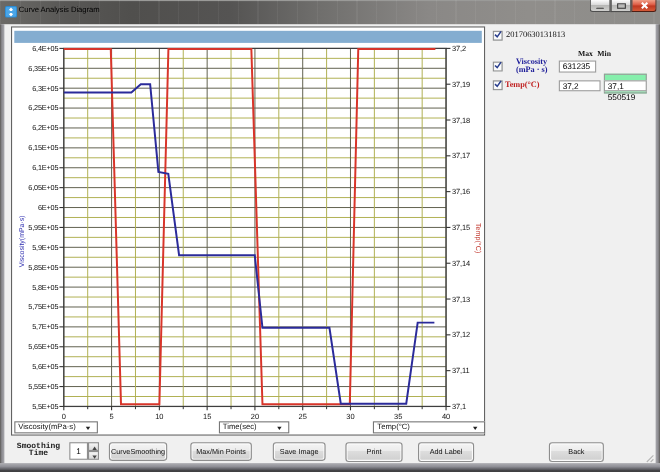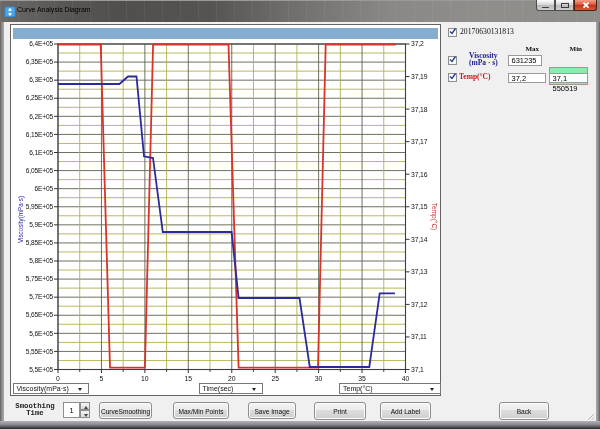--- a/index.html
+++ b/index.html
@@ -196,21 +196,21 @@
 <div style="position:absolute;right:6px;top:4px;width:0;height:0;border-left:2.5px solid transparent;border-right:2.5px solid transparent;border-top:3.5px solid #222"></div></div>
 
 <div style="position:absolute;left:448px;top:28px;width:9px;height:9px;background:#fdfdfd;border:1px solid #8e8f8f;box-shadow:inset 0 0 1px #c0c8d0">
 <svg width="9" height="9" style="position:absolute;left:-1px;top:-2px">
       <path d="M2 4.5 L4 6.5 L7.5 1.5" stroke="#2a3f8e" stroke-width="1.4" fill="none"></path>
     </svg>
   </div>
 <div class="serif" style="position:absolute;left:460px;top:27px;font-size:7.7px;color:#111">20170630131813</div>
 <div class="serif" style="position:absert;left:0;top:0"></div>
 <div class="serif" style="position:absolute;left:501px;top:45px;width:38px;text-align:right;font-size:7px;font-weight:bold;color:#111">Max</div>
-<div class="serif" style="position:absolute;left:543px;top:45px;width:39px;text-align:right;font-size:7px;font-weight:bold;color:#111">Min</div>
+<div class="serif" style="position:absolute;left:543px;top:45px;width:39px;text-align:left;font-size:7px;font-weight:bold;color:#111">Min</div>
 <div style="position:absolute;left:448px;top:56px;width:9px;height:9px;background:#fdfdfd;border:1px solid #8e8f8f;box-shadow:inset 0 0 1px #c0c8d0">
 <svg width="9" height="9" style="position:absolute;left:-1px;top:-2px">
       <path d="M2 4.5 L4 6.5 L7.5 1.5" stroke="#2a3f8e" stroke-width="1.4" fill="none"></path>
     </svg>
   </div>
 <div class="serif" style="position:absolute;left:469px;top:52px;font-size:7.5px;font-weight:bold;color:#20209a;line-height:7.2px">Viscosity<br>(mPa&nbsp;·&nbsp;s)</div>
 <div style="position:absolute;left:448px;top:72.5px;width:9px;height:9px;background:#fdfdfd;border:1px solid #8e8f8f;box-shadow:inset 0 0 1px #c0c8d0">
 <svg width="9" height="9" style="position:absolute;left:-1px;top:-2px">
       <path d="M2 4.5 L4 6.5 L7.5 1.5" stroke="#2a3f8e" stroke-width="1.4" fill="none"></path>
     </svg>

